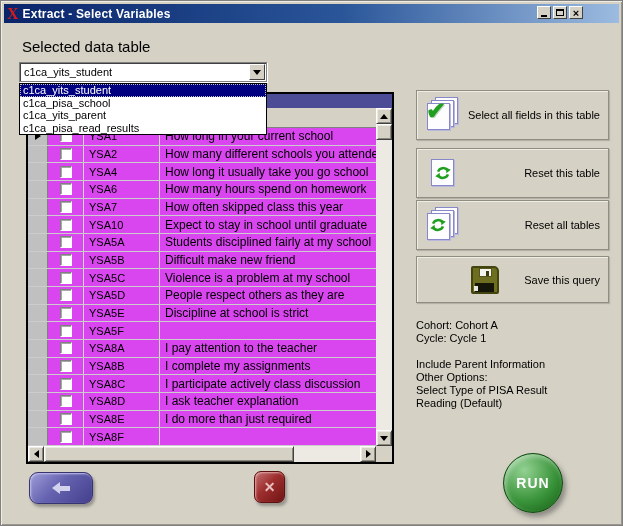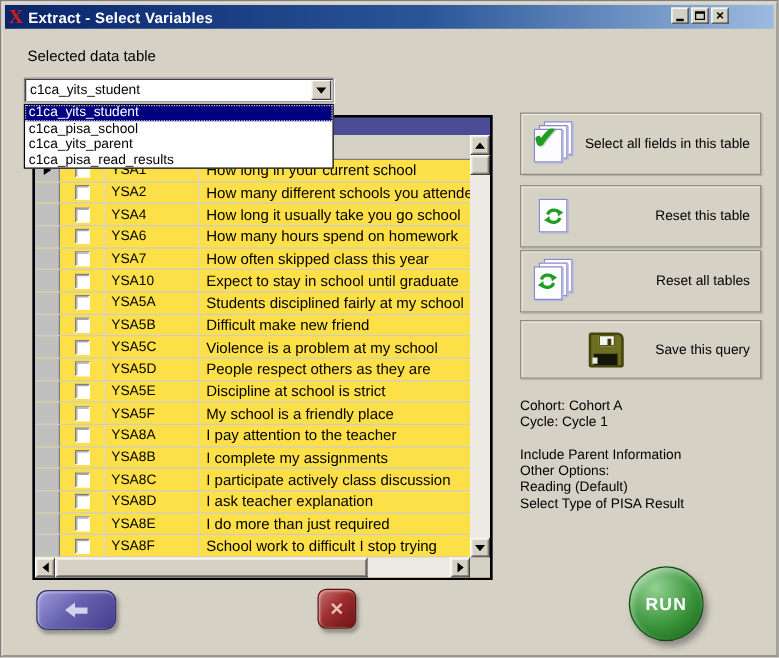--- a/index.html
+++ b/index.html
@@ -25,21 +25,21 @@
   .tb-btn {
     width:14px; height:13px; background:#d5d1c5;
     border:1px solid; border-color:#fff #404040 #404040 #fff;
     display:flex; align-items:center; justify-content:center; cursor:default;
   }
   .glyph-min { width:6px; height:2px; background:#000; margin-top:7px; }
   .glyph-max { width:8px; height:7px; border:1px solid #000; border-top-width:2px; }
   .glyph-close { font-size:11px; font-weight:bold; color:#000; line-height:10px; }
 
   
-  .lbl-table { position:absolute; left:21px; top:37px; font-size:12px; color:#000; }
+  .lbl-table { position:absolute; left:21px; top:37px; font-size:15px; color:#000; }
 
   
   .combo {
     position:absolute; left:18px; top:61px; width:248px; height:20px;
     background:#fff; border:1px solid #808080;
     box-shadow: inset 1px 1px 0 #404040, 1px 1px 0 #fff;
     display:flex; align-items:center;
   }
   .combo-text { flex:1; font-size:11px; padding-left:4px; color:#000; }
   .combo-btn {
@@ -56,21 +56,21 @@
   .combo-opt { height:12.5px; line-height:12px; font-size:11px; padding-left:3px; color:#000; white-space:nowrap; overflow:hidden; }
   .combo-opt.sel { background:#000080; color:#fff; outline:1px dotted #c0c0c0; outline-offset:-1px; }
 
   
   .panel {
     position:absolute; left:25px; top:91px; width:368px; height:372px;
     background:#4b4b96; border:2px solid #000;
     display:flex; flex-direction:column;
   }
   .panel-band { height:14px; flex:none; }
-  .grid-wrap { flex:1; display:flex; flex-direction:column; background:#fde047; }
+  .grid-wrap { flex:1; display:flex; flex-direction:column; background:#d946ef; }
   .grid-main { flex:1; display:flex; min-height:0; }
   .grid-content { flex:1; display:flex; flex-direction:column; min-width:0; }
   .grid-header { height:20px; flex:none; background:#d5d1c5; border-bottom:1px solid #808080; }
   .grid-rows { flex:1; display:flex; flex-direction:column; }
   .grid-row { flex:1; display:flex; border-bottom:1px solid #cccccc; min-height:0; }
   .cell-sel { width:20px; flex:none; background:#c0c0c0; border-right:1px solid #808080; display:flex; align-items:center; justify-content:center; }
   .row-arrow { display:none; width:0; height:0; border-top:4px solid transparent; border-bottom:4px solid transparent; border-left:6px solid #000; }
   .cell-check { width:36px; flex:none; border-right:1px solid #d8d8d8; display:flex; align-items:center; justify-content:center; }
   .checkbox {
     width:12px; height:12px; background:#fff;
@@ -311,21 +311,20 @@
     <div class="cell-desc">Discipline at school is strict</div>
   </div>
               <div class="grid-row">
     <div class="cell-sel">
       
     </div>
     <div class="cell-check">
       <span class="checkbox"></span>
     </div>
     <div class="cell-name">YSA5F</div>
-    <div class="cell-desc">My school is a friendly place</div>
   </div>
               <div class="grid-row">
     <div class="cell-sel">
       
     </div>
     <div class="cell-check">
       <span class="checkbox"></span>
     </div>
     <div class="cell-name">YSA8A</div>
     <div class="cell-desc">I pay attention to the teacher</div>
@@ -371,21 +370,20 @@
     <div class="cell-desc">I do more than just required</div>
   </div>
               <div class="grid-row">
     <div class="cell-sel">
       
     </div>
     <div class="cell-check">
       <span class="checkbox"></span>
     </div>
     <div class="cell-name">YSA8F</div>
-    <div class="cell-desc">School work to difficult I stop trying</div>
   </div>
             </div>
         </div>
         <div class="vscroll">
           <div class="sbtn">
               <span class="arr-up"></span>
             </div>
           <div class="vthumb"></div>
           <div class="vtrack"></div>
           <div class="sbtn">
@@ -457,22 +455,22 @@
     </div>
     <span class="a-label">Save this query</span>
   </div>
 
   <div class="info">
     <div>Cohort: Cohort A</div>
     <div>Cycle: Cycle 1</div>
     <div class="spacer"></div>
     <div>Include Parent Information</div>
     <div>Other Options:</div>
+    <div>Select Type of PISA Result</div>
     <div>Reading (Default)</div>
-    <div>Select Type of PISA Result</div>
   </div>
 
   <div class="btn-back">
     <span class="back-arrow">
         <span class="head"></span>
         <span class="tail"></span>
       </span>
   </div>
 
   <div class="btn-cancel">

